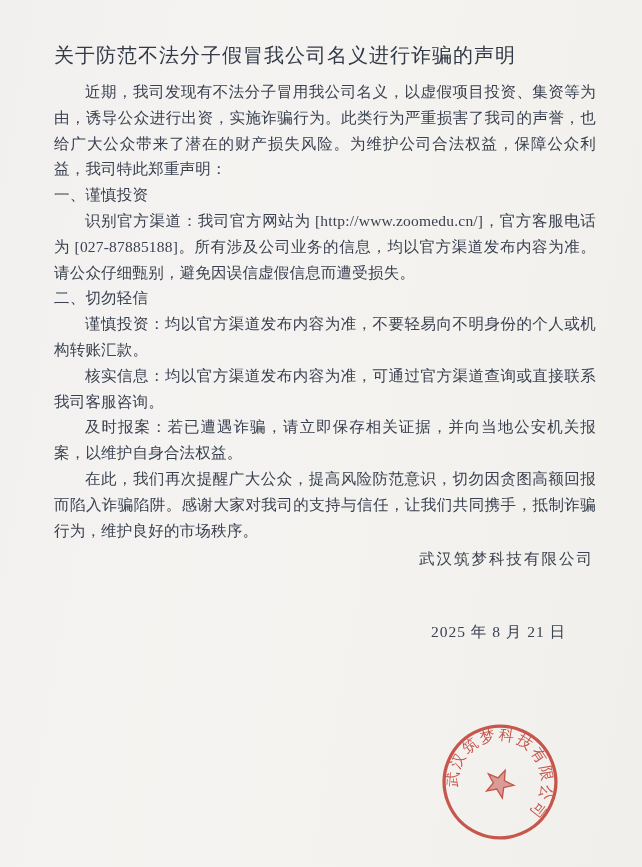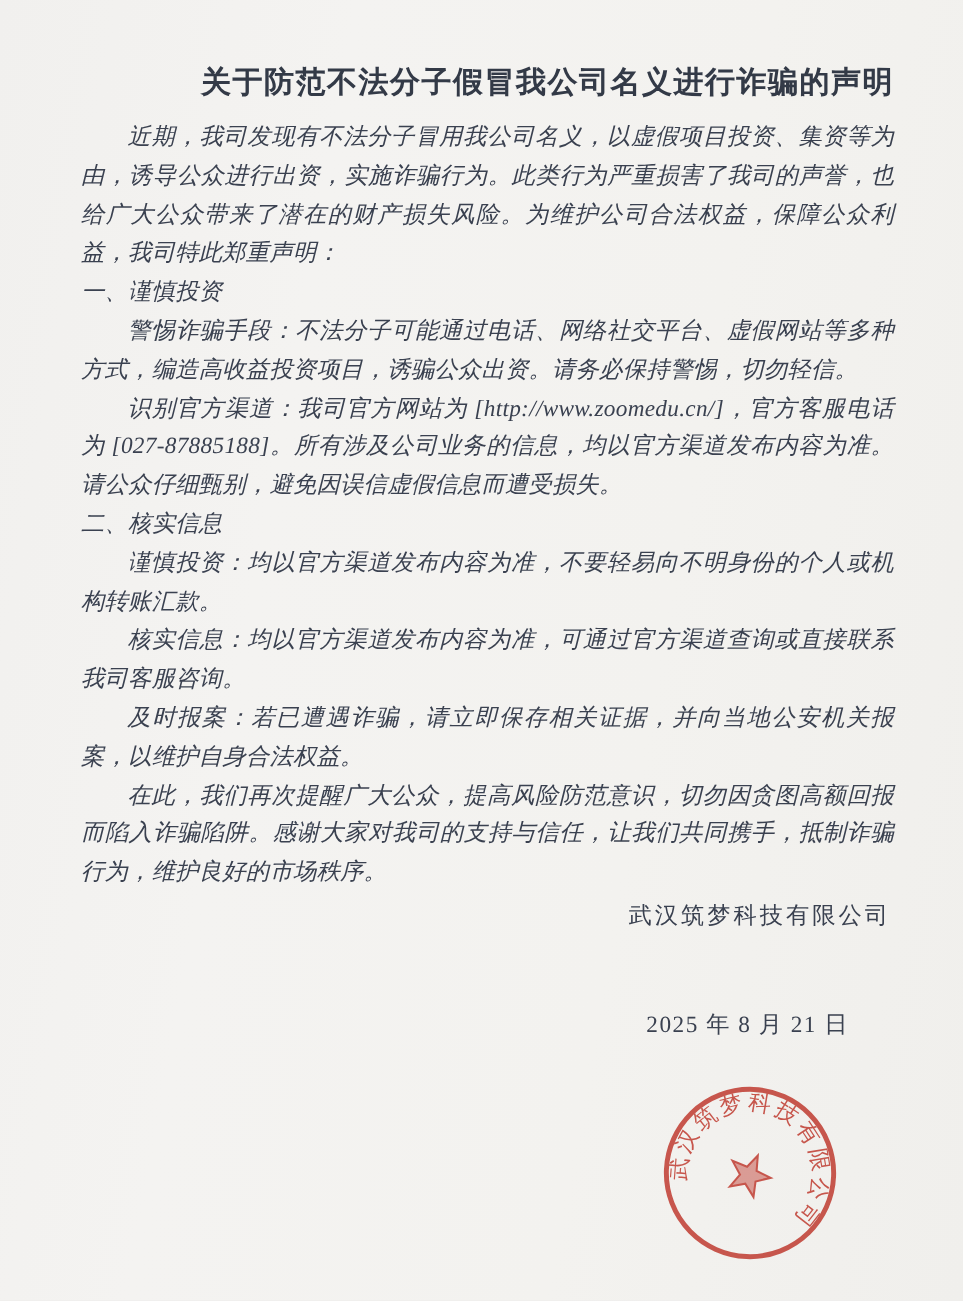--- a/index.html
+++ b/index.html
@@ -17,34 +17,33 @@
     position: relative;
     width: 642px;
     height: 867px;
     box-sizing: border-box;
     padding: 40px 46px 0 54px;
     background: linear-gradient(100deg, #f1f0ee 0%, #f4f3f1 30%, #f3f2ef 65%, #f0efec 100%);
     color: #3a4150;
   }
   .doc-title {
     margin: 0 0 9px 0;
-    text-align: right;
+    text-align: left;
     font-size: 20px;
     line-height: 30px;
-    font-weight: 700;
+    font-weight: 400;
     letter-spacing: 1px;
     color: #333a47;
   }
   .para, .heading {
     margin: 0;
     font-size: 15.5px;
     line-height: 25.8px;
     text-align: justify;
     letter-spacing: 0.2px;
-    font-style: italic;
   }
   .para {
     text-indent: 2em;
   }
   .heading {
     text-indent: 0;
   }
   .sign-block {
     margin-top: 1px;
     text-align: right;
@@ -74,23 +73,22 @@
 </style>
 </head>
 <body>
 
 <div class="page">
 
   <h1 class="doc-title">关于防范不法分子假冒我公司名义进行诈骗的声明</h1>
 
   <p class="para">近期，我司发现有不法分子冒用我公司名义，以虚假项目投资、集资等为由，诱导公众进行出资，实施诈骗行为。此类行为严重损害了我司的声誉，也给广大公众带来了潜在的财产损失风险。为维护公司合法权益，保障公众利益，我司特此郑重声明：</p>
   <p class="heading">一、谨慎投资</p>
-  <p class="para">警惕诈骗手段：不法分子可能通过电话、网络社交平台、虚假网站等多种方式，编造高收益投资项目，诱骗公众出资。请务必保持警惕，切勿轻信。</p>
   <p class="para">识别官方渠道：我司官方网站为 [http://www.zoomedu.cn/]，官方客服电话为 [027-87885188]。所有涉及公司业务的信息，均以官方渠道发布内容为准。请公众仔细甄别，避免因误信虚假信息而遭受损失。</p>
-  <p class="heading">二、核实信息</p>
+  <p class="heading">二、切勿轻信</p>
   <p class="para">谨慎投资：均以官方渠道发布内容为准，不要轻易向不明身份的个人或机构转账汇款。</p>
   <p class="para">核实信息：均以官方渠道发布内容为准，可通过官方渠道查询或直接联系我司客服咨询。</p>
   <p class="para">及时报案：若已遭遇诈骗，请立即保存相关证据，并向当地公安机关报案，以维护自身合法权益。</p>
   <p class="para">在此，我们再次提醒广大公众，提高风险防范意识，切勿因贪图高额回报而陷入诈骗陷阱。感谢大家对我司的支持与信任，让我们共同携手，抵制诈骗行为，维护良好的市场秩序。</p>
 
   <div class="sign-block">
     <div class="sign-company">武汉筑梦科技有限公司</div>
     <div class="sign-date">2025 年 8 月 21 日</div>
   </div>
 

